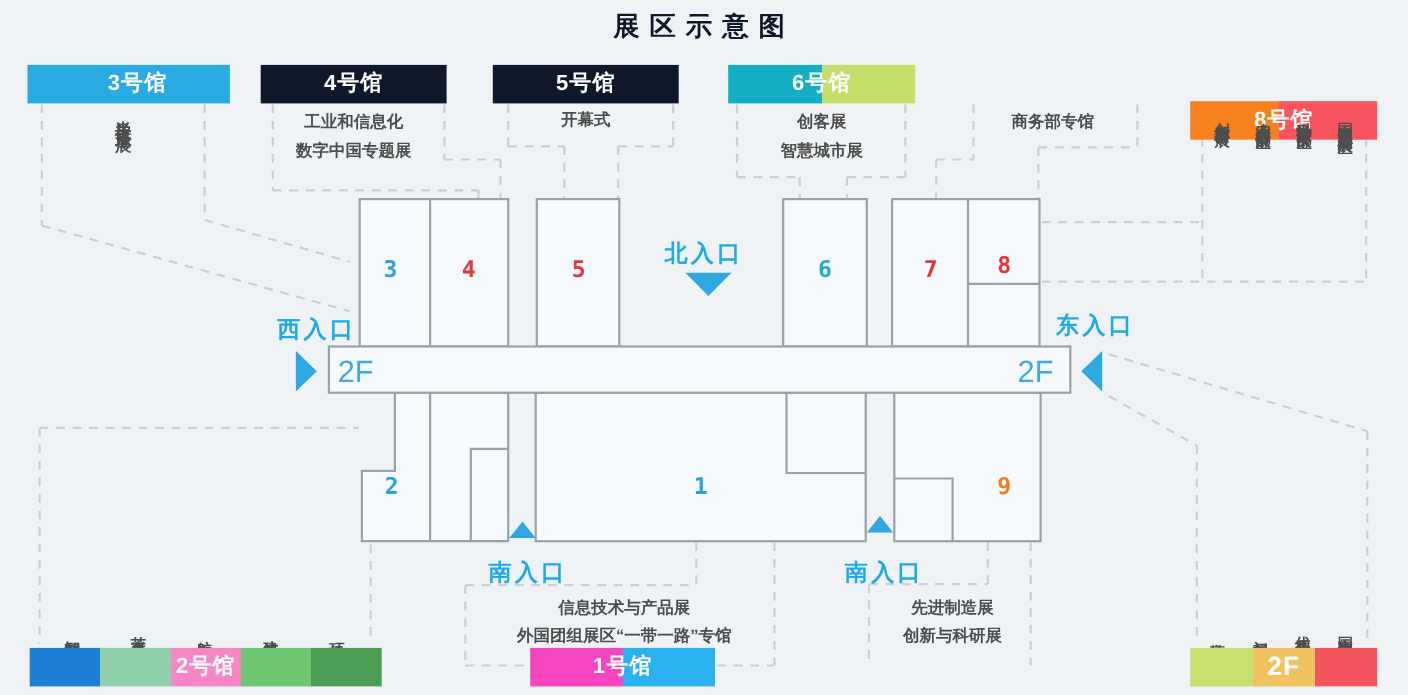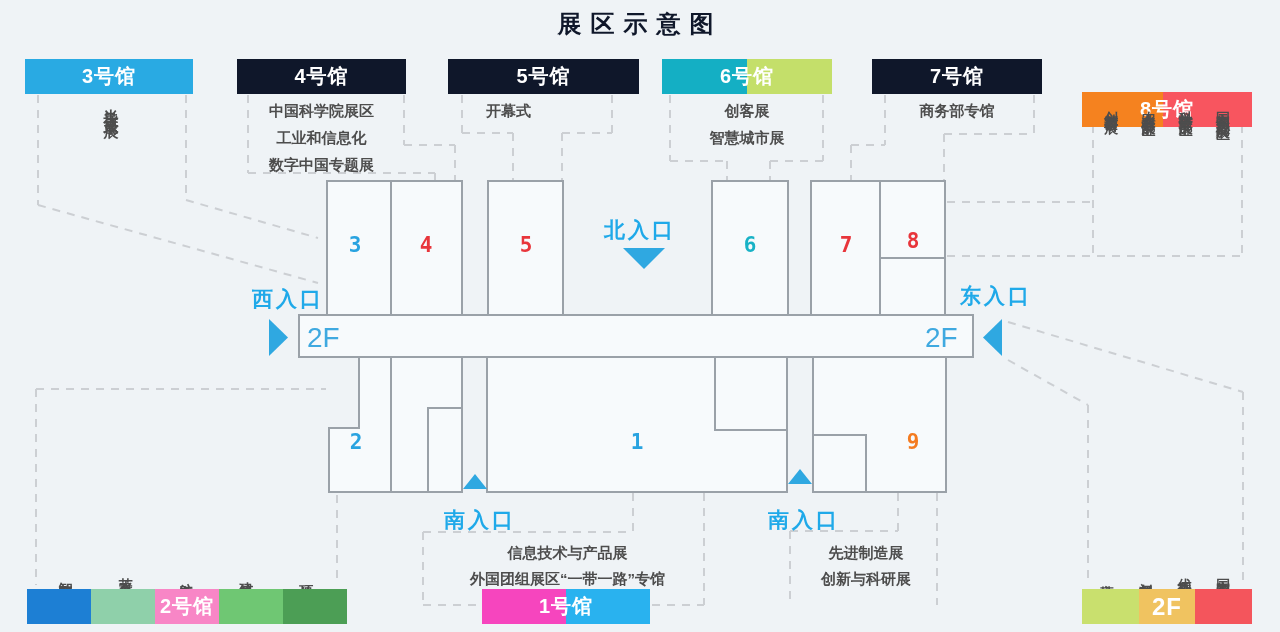--- a/index.html
+++ b/index.html
@@ -152,36 +152,34 @@
       <path d="M623,248 L665,248 L644,269 Z"></path>
       <path d="M269,319 L269,356 L288,337.5 Z"></path>
       <path d="M1002,319 L1002,356 L983,337.5 Z"></path>
       <path d="M463,489 L487,489 L475,474 Z"></path>
       <path d="M788,484 L812,484 L800,469 Z"></path>
     </g>
   </svg>
 
   <h1 class="title">展区示意图</h1>
 
-  <div class="banner b3" style="left:25px;top:59px;width:168px;"><span>3号馆</span></div>
+  <div class="banner b3" style="left:25px;top:59px;width:168px;padding-left:16px;"><span>3号馆</span></div>
   <div class="banner b4" style="left:237px;top:59px;width:169px;"><span>4号馆</span></div>
-  <div class="banner b5" style="left:448px;top:59px;width:191px;"><span>5号馆</span></div>
+  <div class="banner b5" style="left:448px;top:59px;width:169px;"><span>5号馆</span></div>
   <div class="banner b6" style="left:662px;top:59px;width:170px;"><span>6号馆</span></div>
-  <div class="banner b7" style="left:872px;top:59px;width:170px;"><span>7号馆</span></div>
   <div class="banner b8" style="left:1082px;top:70px;width:170px;margin-top:22px;"><span>8号馆</span></div>
 
   <div class="vtext-single" style="left:101px;top:97px;">半导体显示展</div>
 
   <div class="callout" style="left:237px;top:97px;width:169px;">
-    <div>中国科学院展区</div>
     <div>工业和信息化</div>
     <div>数字中国专题展</div>
   </div>
 
-  <div class="callout" style="left:424px;top:97px;width:169px;">
+  <div class="callout" style="left:448px;top:97px;width:169px;font-family:Liberation Serif, serif;">
     <div>开幕式</div>
   </div>
 
   <div class="callout" style="left:662px;top:97px;width:170px;">
     <div>创客展</div>
     <div>智慧城市展</div>
   </div>
 
   <div class="callout" style="left:872px;top:97px;width:170px;">
     <div>商务部专馆</div>

